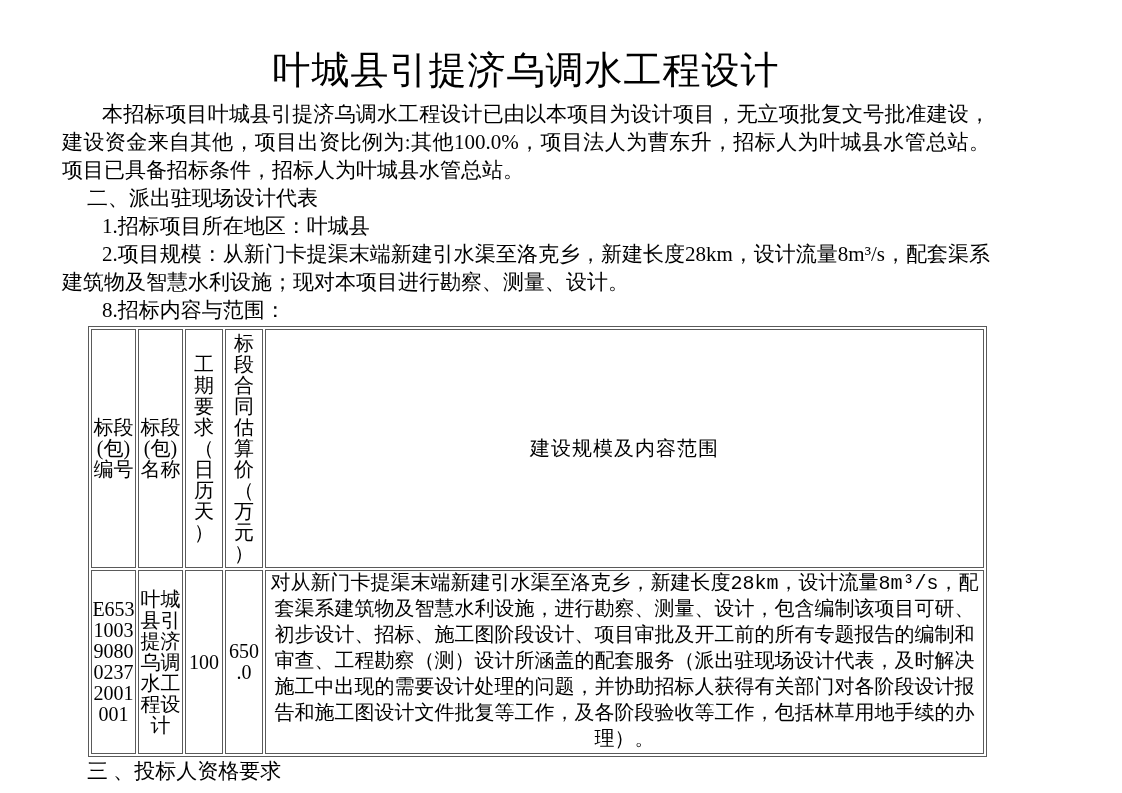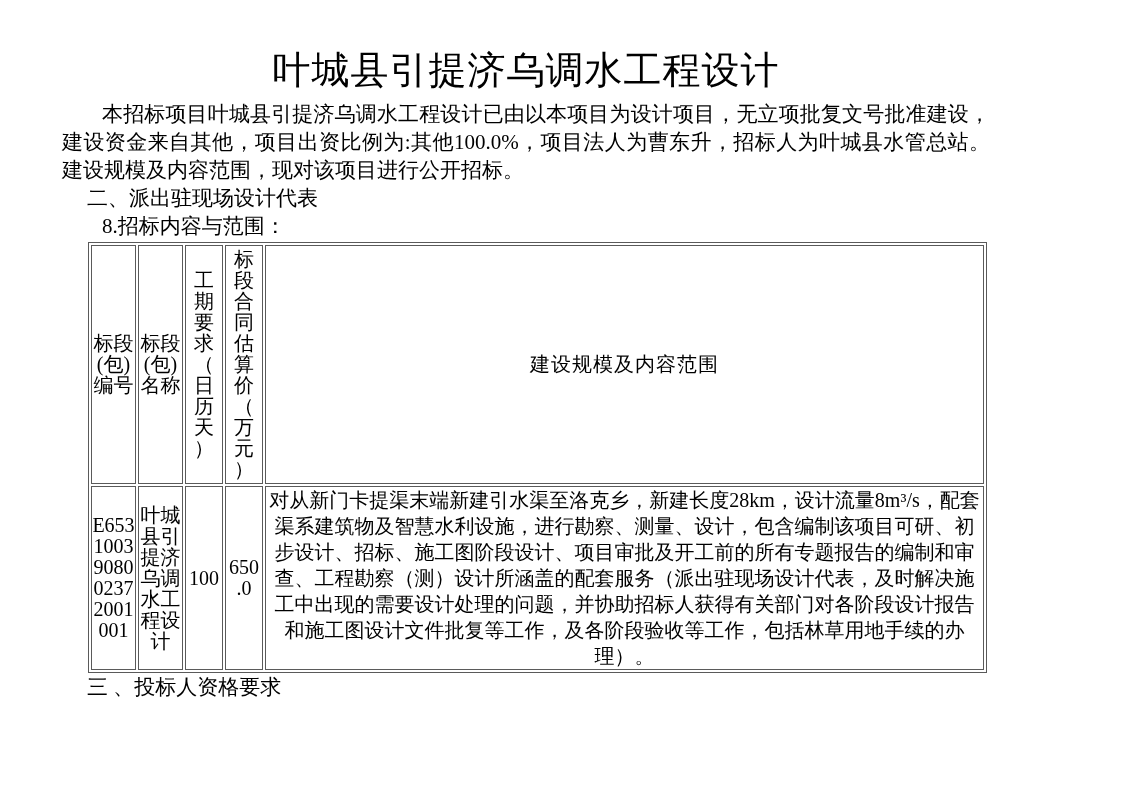--- a/index.html
+++ b/index.html
@@ -73,35 +73,38 @@
   }
   .scope-header {
     letter-spacing: 1px;
     margin-top: 14px;
   }
   .scope-cell {
     line-height: 26px;
     padding: 0 2px;
     text-align: justify;
     text-align-last: center;
+    font-family: Liberation Mono, monospace;
   }
 </style>
 </head>
 <body>
 
 <div class="page">
 
   <h1 class="doc-title">叶城县引提济乌调水工程设计</h1>
 
 
-  <p class="para">本招标项目叶城县引提济乌调水工程设计已由以本项目为设计项目，无立项批复文号批准建设，建设资金来自其他，项目出资比例为:其他100.0%，项目法人为曹东升，招标人为叶城县水管总站。建设规模及内容范围，现对该项目进行公开招标。</p>
+  <p class="para">本招标项目叶城县引提济乌调水工程设计已由以本项目为设计项目，无立项批复文号批准建设，建设资金来自其他，项目出资比例为:其他100.0%，项目法人为曹东升，招标人为叶城县水管总站。项目已具备招标条件，招标人为叶城县水管总站。</p>
 
   <div class="heading">二、派出驻现场设计代表</div>
 
+  <div class="item para">1.招标项目所在地区：叶城县</div>
 
+  <div class="item para">2.项目规模：从新门卡提渠末端新建引水渠至洛克乡，新建长度28km，设计流量8m³/s，配套渠系建筑物及智慧水利设施；现对本项目进行勘察、测量、设计。</div>
 
   <div class="item">8.招标内容与范围：</div>
 
   <table class="bid-table">
     <colgroup>
       <col style="width:45px">
       <col style="width:45px">
       <col style="width:38px">
       <col style="width:38px">
       <col>

